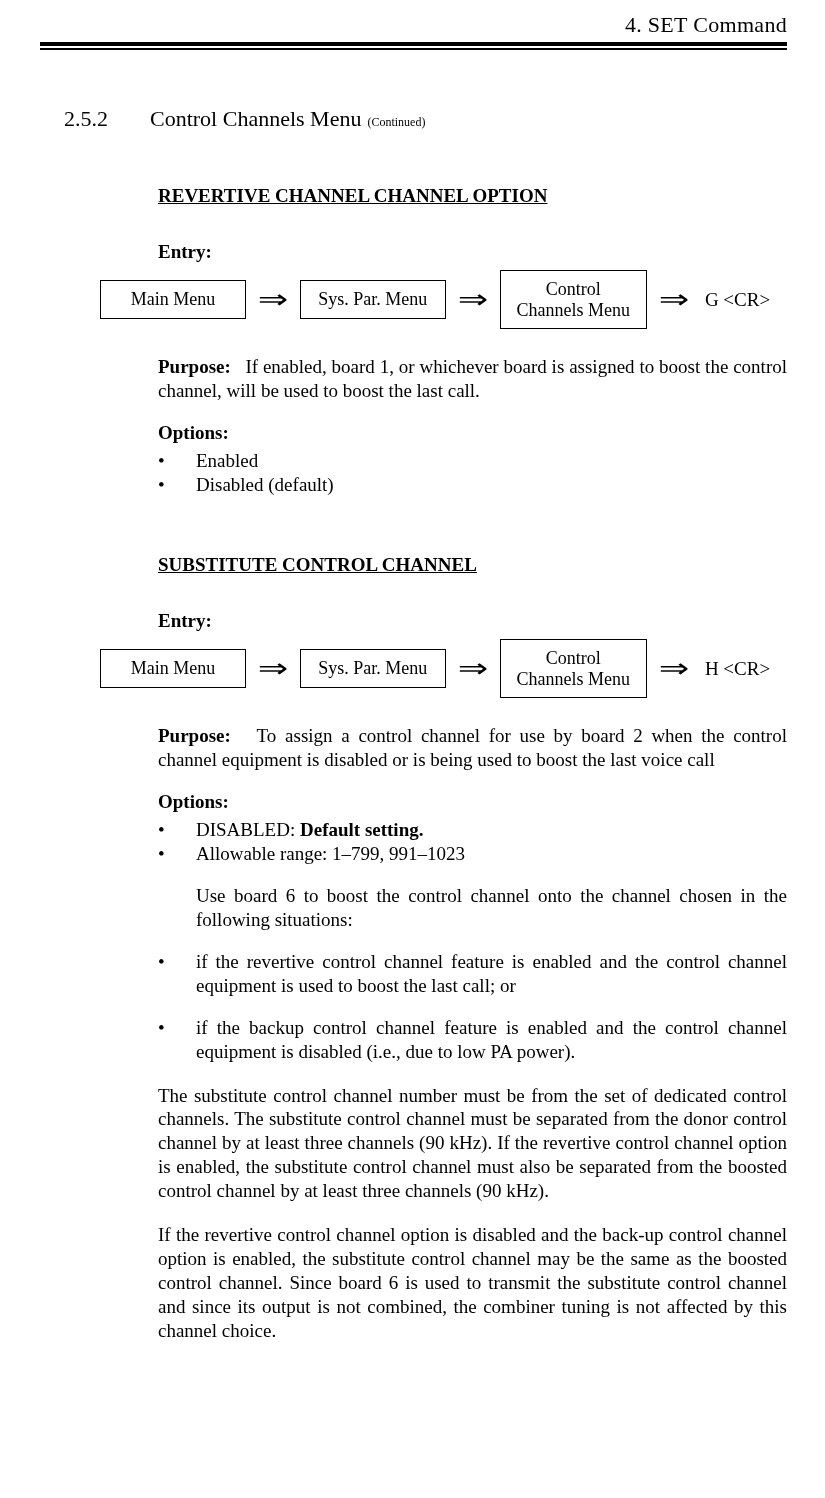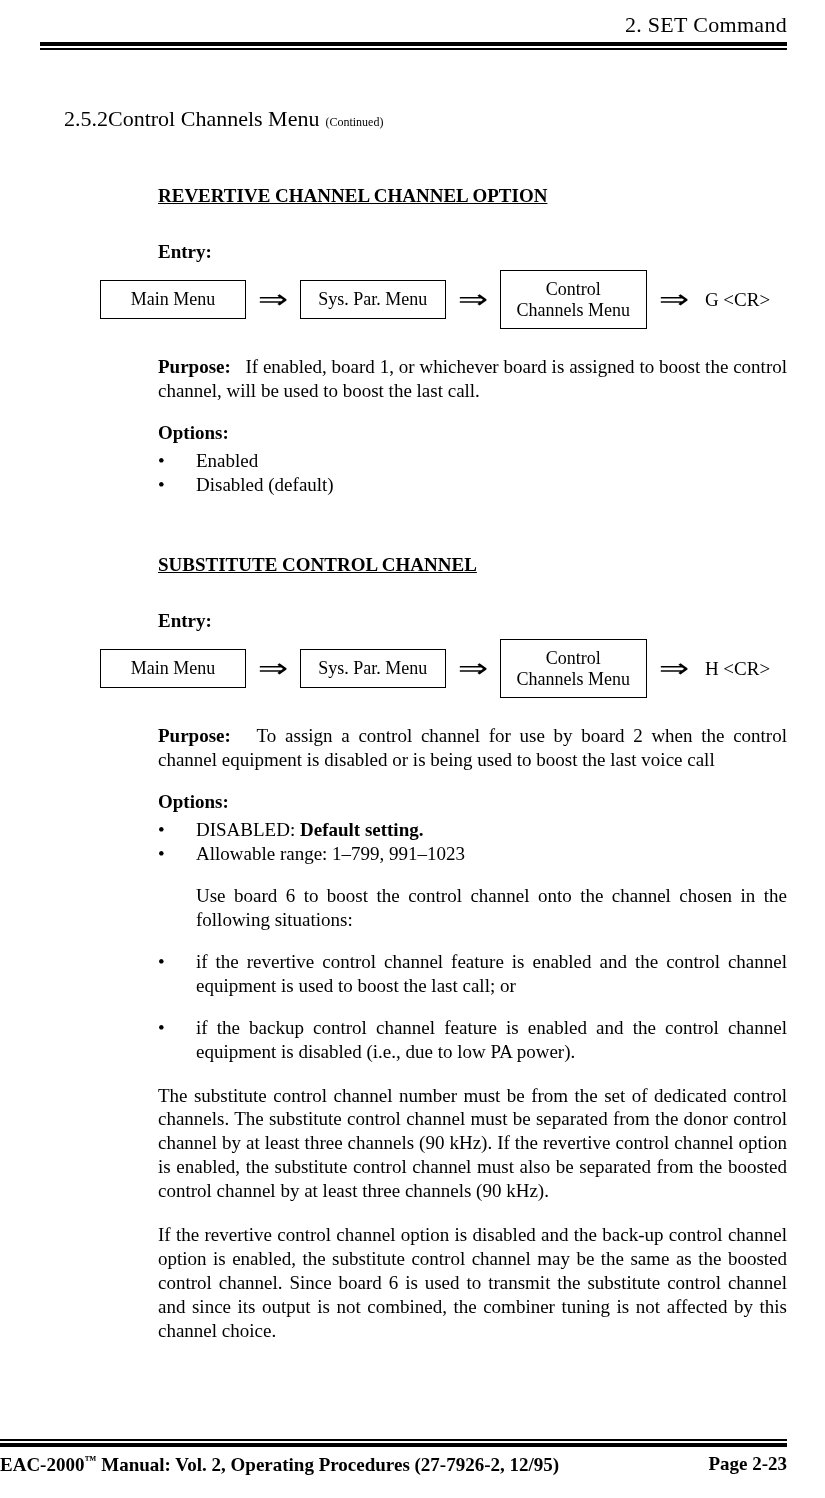--- a/index.html
+++ b/index.html
@@ -44,20 +44,21 @@
     }
 
     .section-head {
       margin-top: 56px;
       display: flex;
       align-items: baseline;
     }
     .section-num {
       font-size: 22px;
       margin-left: 24px;
+      margin-right: 42px;
     }
     .section-name {
       font-size: 22px;
     }
     .section-continued {
       font-size: 12px;
       margin-left: 6px;
     }
 
     .content {
@@ -156,21 +157,21 @@
       font-size: 12px;
       vertical-align: super;
     }
   </style>
 </head>
 <body>
 
 <div class="page">
 
   <div class="header">
-    <span class="chapter-title">2.   SET Command</span>
+    <span class="chapter-title">4.   SET Command</span>
   </div>
   <hr class="thick">
   <hr class="thin">
 
   <div class="section-head">
     <span class="section-num">2.5.2</span>
     <span class="section-name">Control Channels Menu</span>
     <span class="section-continued">(Continued)</span>
   </div>
 
@@ -254,24 +255,14 @@
           <span class="li-text">if the backup control channel feature is enabled and the control channel equipment is disabled (i.e., due to low PA power).</span>
         </li>
       </ul>
     </div>
 
     <div class="para" style="margin-top:20px;">The substitute control channel number must be from the set of dedicated control channels.  The substitute control channel must be separated from the donor control channel by at least three channels (90 kHz).  If the revertive control channel option is enabled, the substitute control channel must also be separated from the boosted control channel by at least three channels (90 kHz).</div>
     <div class="para" style="margin-top:20px;">If the revertive control channel option is disabled and the back-up control channel option is enabled, the substitute control channel may be the same as the boosted control channel.  Since board 6 is used to transmit the substitute control channel and since its output is not combined, the combiner tuning is not affected by this channel choice.</div>
 
   </div>
 
-  <div class="footer">
-    <hr class="thin">
-    <hr class="thick" style="margin-top:2px;">
-    <div class="footer-line">
-      <span>
-        <span>EAC-2000</span><span class="tm">™</span><span> Manual:  Vol. 2, Operating Procedures (27-7926-2, 12/95)</span>
-      </span>
-      <span>Page 2-23</span>
-    </div>
-  </div>
 
 </div>
 
 </body></html>

